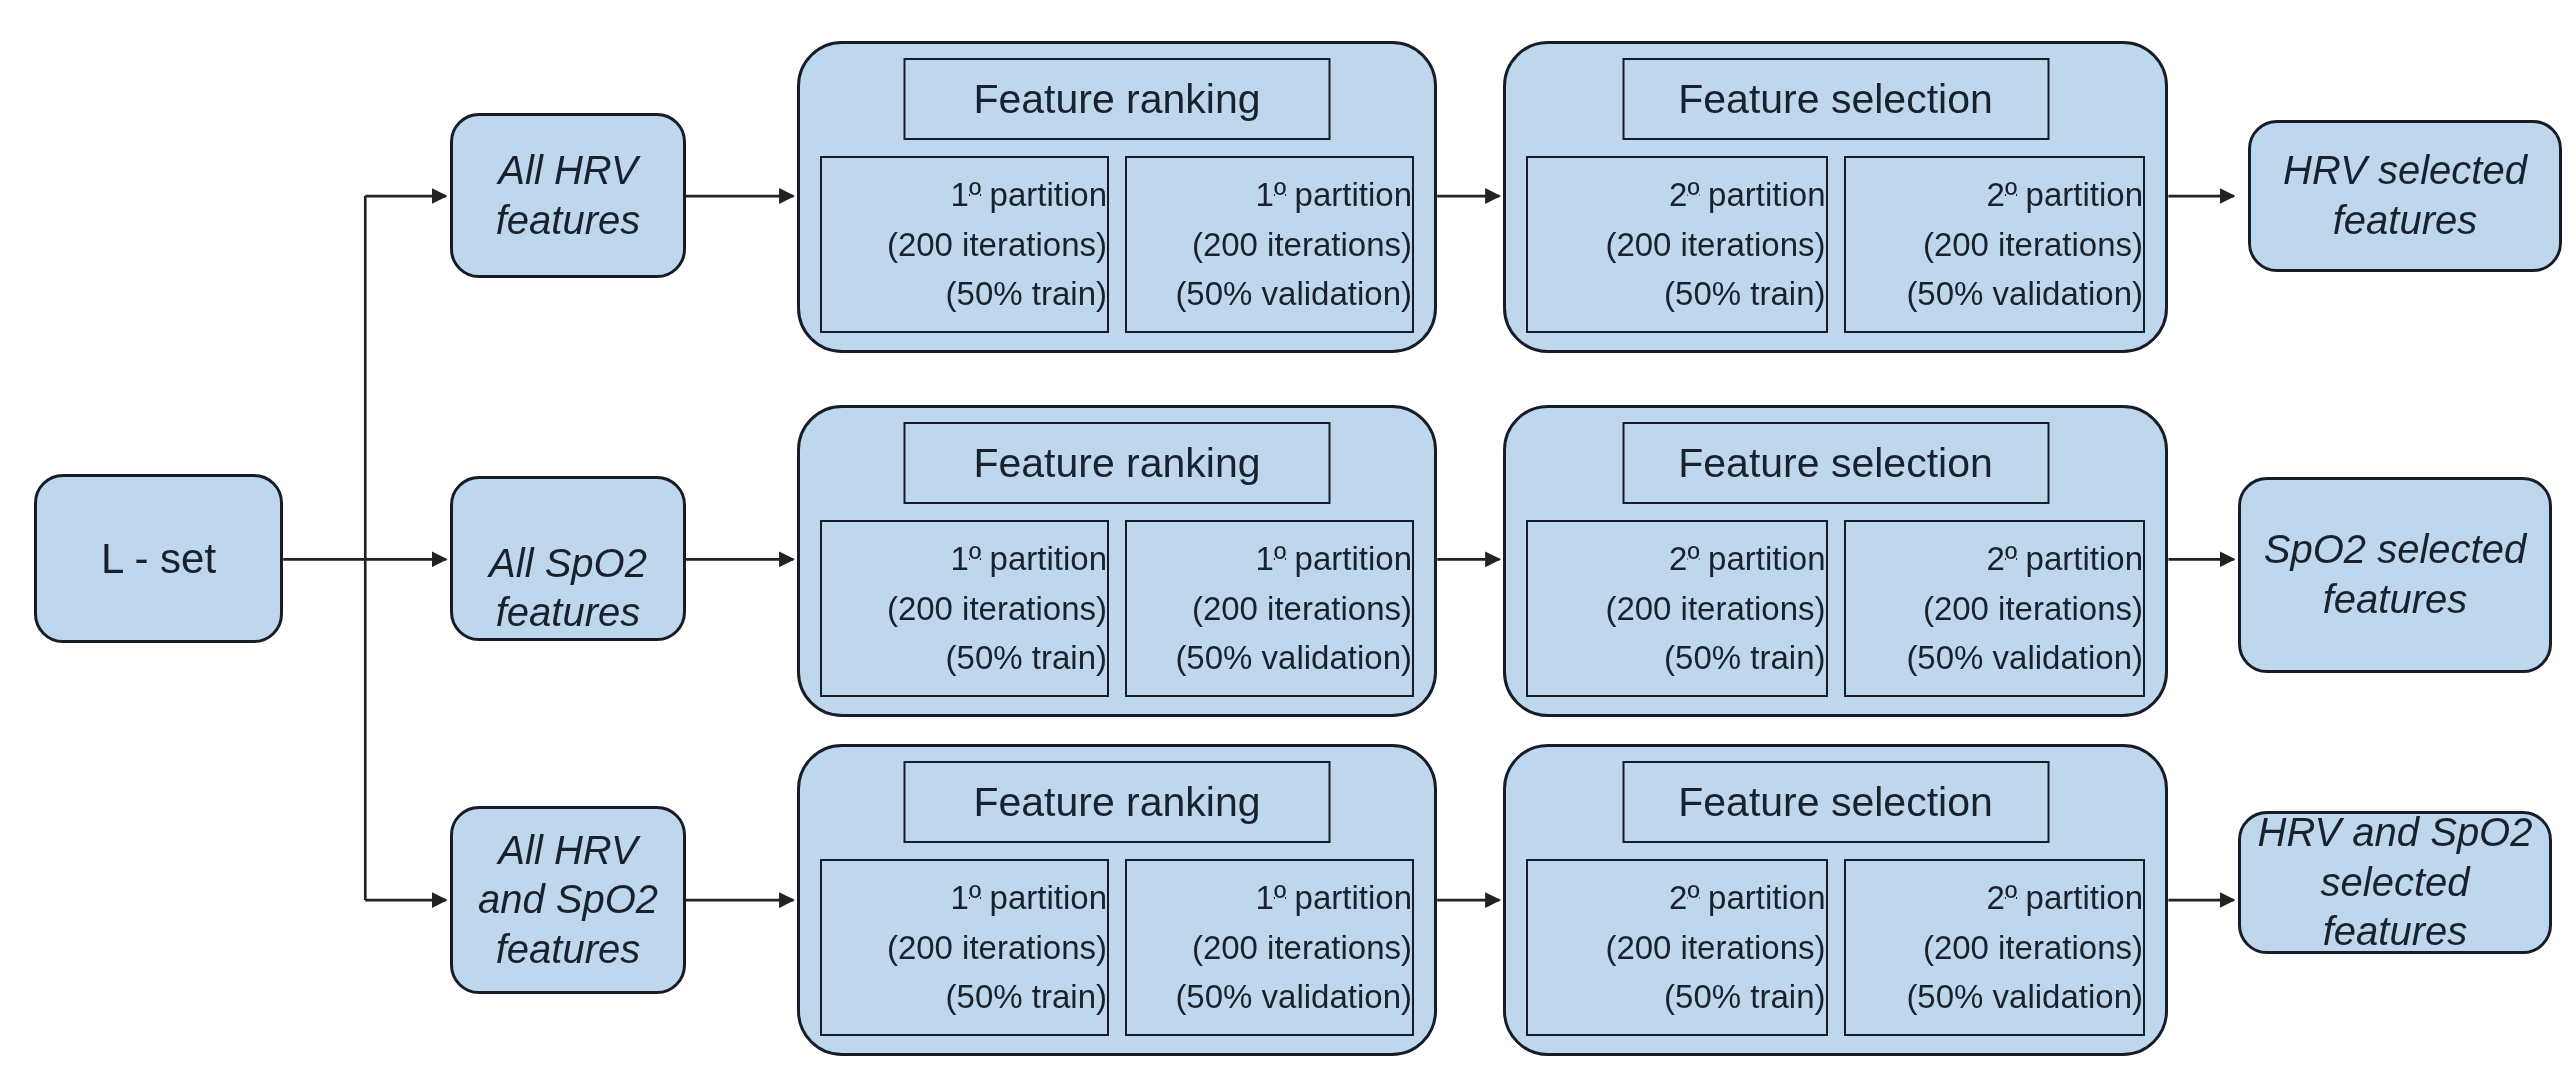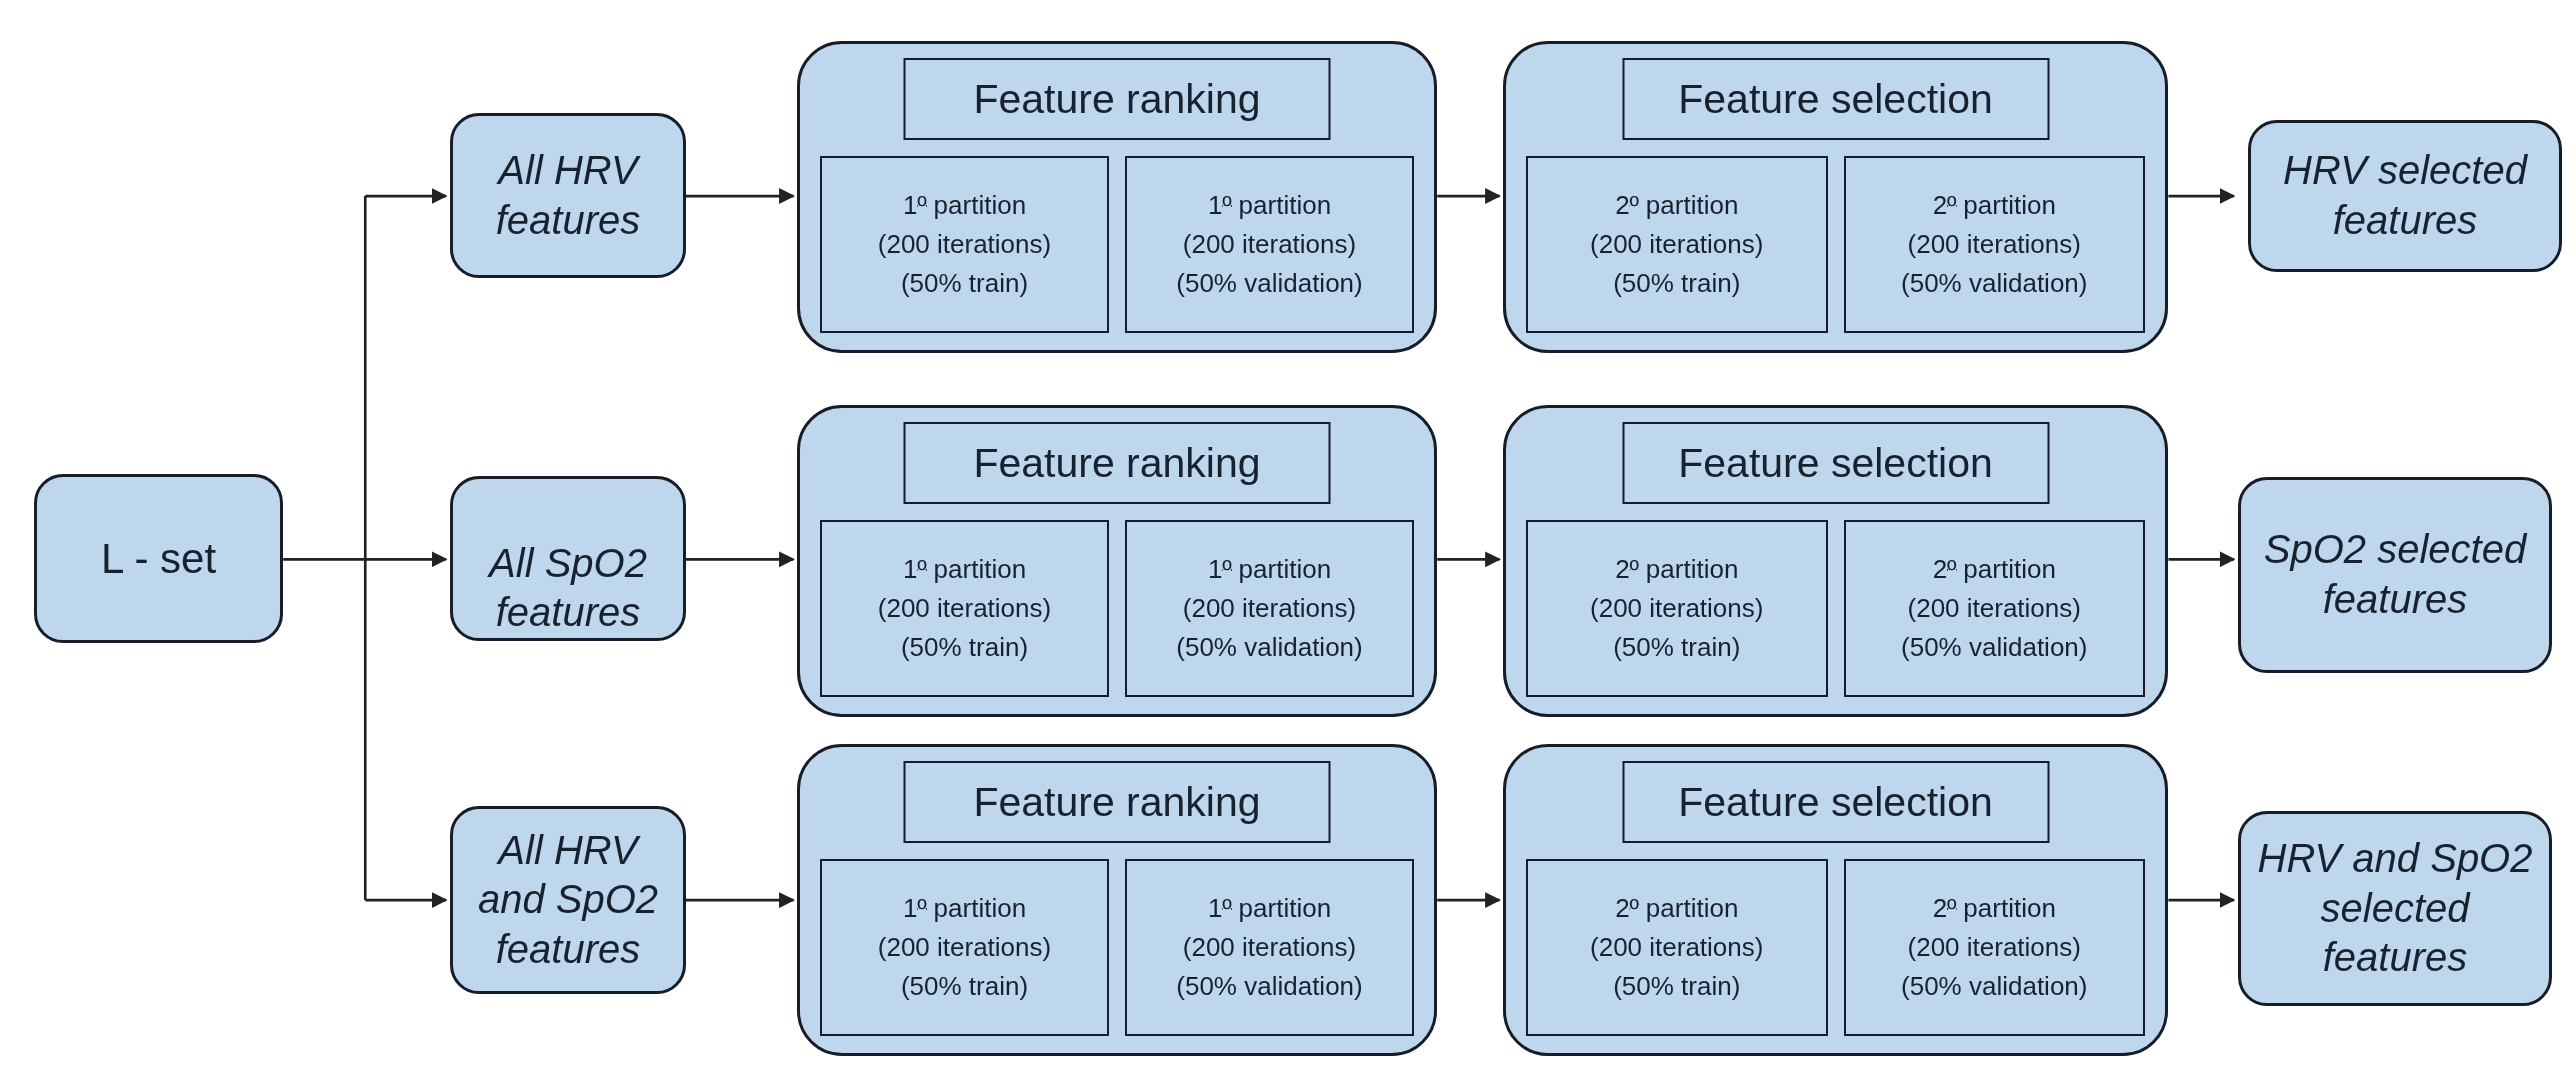--- a/index.html
+++ b/index.html
@@ -51,21 +51,21 @@
   .panel { width: 640px; height: 312px; }
   .panel.rank { left: 797px; }
   .panel.sel  { left: 1503px; width: 665px; }
   .panel.r1 { top: 41px; }
   .panel.r2 { top: 405px; }
   .panel.r3 { top: 744px; }
 
   .output { left: 2238px; width: 314px; }
   .output.r1 { top: 120px;  height: 152px; margin-left: 10px; }
   .output.r2 { top: 477px;  height: 196px; }
-  .output.r3 { top: 811px; height: 195px; }
+  .output.r3 { top: 811px; height: 143px; }
 
   
   .lset-label { font-weight: normal; font-size: 42px; }
   .io-label   { font-size: 40px; line-height: 1.24; white-space: pre-line; font-style: italic; }
 
   .title-box {
     position: absolute;
     top: 14px;
     left: 50%;
     transform: translateX(-50%);
@@ -87,23 +87,23 @@
     display: flex;
     gap: 16px;
   }
   .partition {
     flex: 1;
     box-sizing: border-box;
     background: var(--box-fill);
     border: 2.6px solid var(--stroke);
     display: flex;
     flex-direction: column;
-    align-items: center;
+    align-items: flex-end;
     justify-content: center;
-    font-size: 26px;
+    font-size: 33px;
     line-height: 1.5;
     text-align: center;
   }
   .ord {
     text-decoration: underline;
     text-decoration-thickness: 2px;
     text-underline-offset: -0.36em;
   }
   .pw { margin-left: 0.26em; }
 </style>

